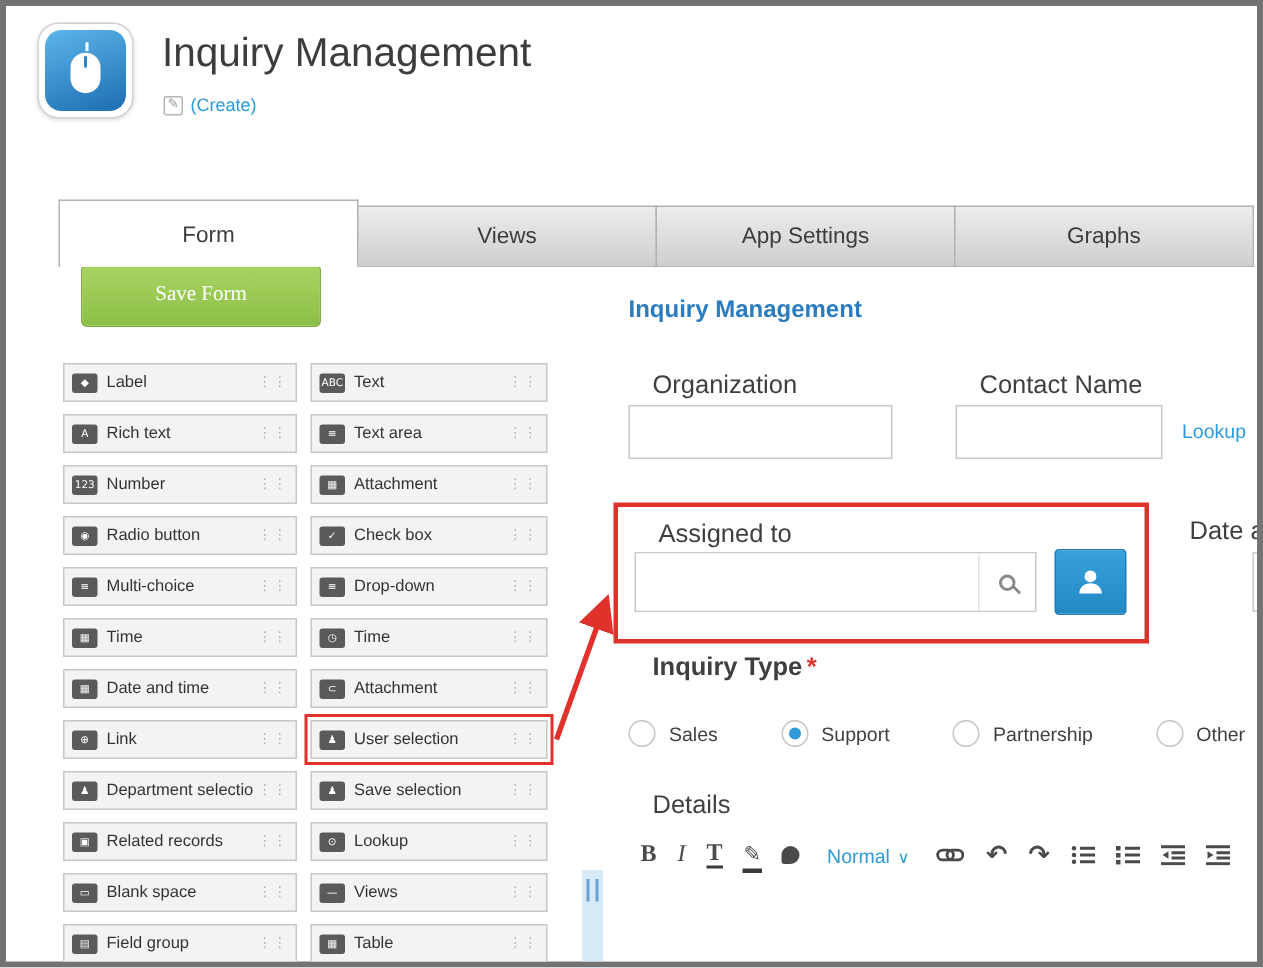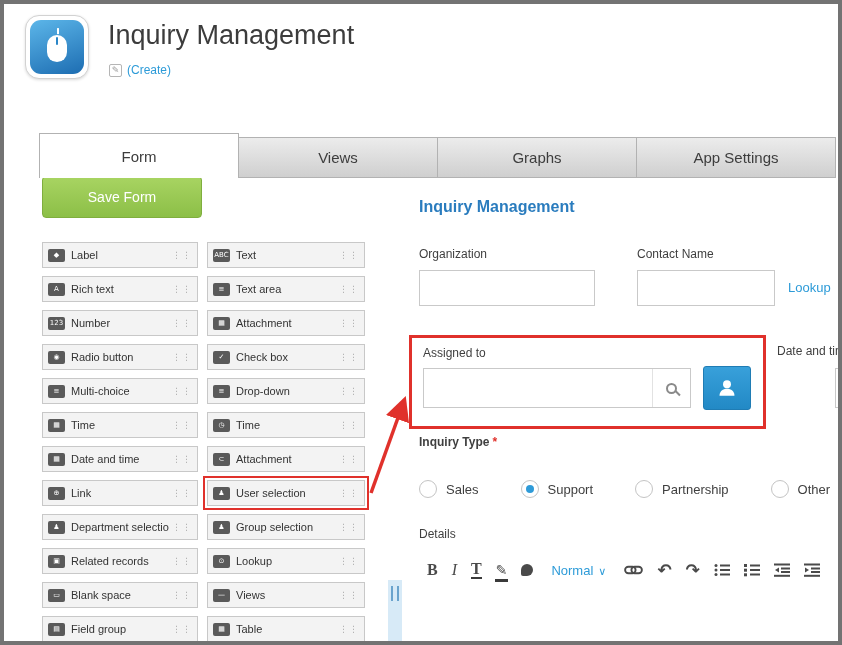--- a/index.html
+++ b/index.html
@@ -28,40 +28,40 @@
 
   
   .tabs { position:absolute; left:35px; top:129px; height:45px; display:flex; z-index:2; }
   .tab { width:200px; height:41px; margin-top:4px; display:flex; align-items:center; justify-content:center;
     font-size:15px; color:#3d3d3d; background:linear-gradient(#ececec,#cfcfcf);
     border:1px solid #b2b2b2; cursor:pointer; }
   .tab + .tab { margin-left:-1px; }
   .tab.active { margin-top:0; height:45px; background:#fff; border-bottom:none; z-index:3; }
 
   
-  .save-btn { position:absolute; left:38px; top:172px; width:160px; height:42px;
+  .save-btn { position:absolute; left:50px; top:172px; width:160px; height:42px;
     background:linear-gradient(#a8d462,#8cbf47); border:1px solid #7fae3e; border-radius:4px;
-    color:#fff; font-size:14px; font-family:Liberation Sans, sans-serif; cursor:pointer; }
+    color:#fff; font-size:14px; font-family:Liberation Serif, serif; cursor:pointer; }
   .p-col { position:absolute; width:156px; }
   #palette-col1 { left:38px; top:238px; }
   #palette-col2 { left:203px; top:238px; width:158px; }
   .p-item { height:26px; margin-bottom:8px; background:#f3f3f3; border:1px solid #c8c8c8;
     display:flex; align-items:center; padding:0 5px; cursor:grab; position:relative; }
   .p-item.hl { outline:2px solid #e0312b; outline-offset:2px; }
   .p-icon { width:17px; height:13px; background:#5a5a5a; color:#fff; border-radius:2px;
     font-size:7px; line-height:13px; text-align:center; margin-right:6px; flex:none;
     font-family:"DejaVu Sans",sans-serif; }
   .p-label { font-size:11px; color:#333; white-space:nowrap; overflow:hidden; flex:1; }
   .p-dots { color:#b0b0b0; font-size:9px; letter-spacing:1px; margin-left:3px; flex:none;
     font-family:"DejaVu Sans",sans-serif; }
 
   
   .preview { position:absolute; left:400px; top:156px; right:0; bottom:0; background:#fff; }
   .pv-title { position:absolute; left:15px; top:38px; font-size:16px; font-weight:bold; color:#2a7cbe; }
-  .f-label { position:absolute; font-size:12px; color:#3f3f3f; white-space:nowrap; }
+  .f-label { position:absolute; font-size:17px; color:#3f3f3f; white-space:nowrap;margin-left:16px; }
   .f-input { position:absolute; height:36px; background:#fff; border:1px solid #c9c9c9;
     font-size:13px; padding:0 8px; font-family:inherit; outline:none; }
   .lookup-link { position:absolute; left:384px; top:120px; font-size:13px; color:#2d9bd8; cursor:pointer; }
   .search-box { position:absolute; left:19px; top:208px; width:268px; height:40px;
     border:1px solid #c9c9c9; background:#fff; display:flex; }
   .search-input { flex:1; border:none; outline:none; font-size:13px; padding:0 8px; font-family:inherit; min-width:0; }
   .search-btn { width:38px; border-left:1px solid #e2e2e2; background:#fff; display:flex;
     align-items:center; justify-content:center; cursor:pointer; }
   .mag { width:11px; height:11px; border:2px solid #8a8a8a; border-radius:50%; position:relative; }
   .mag::after { content:""; position:absolute; width:7px; height:2px; background:#8a8a8a;
@@ -111,22 +111,22 @@
   </div>
   <h1 class="header-title">Inquiry Management</h1>
   <div class="notes">
     <span class="note-icon">✎</span>
     <a class="create-link">(Create)</a>
   </div>
 
   <nav class="tabs" id="tabs">
       <div class="tab active">Form</div>
       <div class="tab">Views</div>
+      <div class="tab">App Settings</div>
       <div class="tab">Graphs</div>
-      <div class="tab">App Settings</div>
     </nav>
 
   <button class="save-btn">Save Form</button>
   <div class="p-col" id="palette-col1">
       <div class="p-item">
         <span class="p-icon">◆</span>
         <span class="p-label">Label</span>
         <span class="p-dots">⋮⋮</span>
       </div>
       <div class="p-item">
@@ -221,21 +221,21 @@
         <span class="p-label">Attachment</span>
         <span class="p-dots">⋮⋮</span>
       </div>
       <div class="p-item hl">
         <span class="p-icon">♟</span>
         <span class="p-label">User selection</span>
         <span class="p-dots">⋮⋮</span>
       </div>
       <div class="p-item">
         <span class="p-icon">♟</span>
-        <span class="p-label">Group selection</span>
+        <span class="p-label">Save selection</span>
         <span class="p-dots">⋮⋮</span>
       </div>
       <div class="p-item">
         <span class="p-icon">⊙</span>
         <span class="p-label">Lookup</span>
         <span class="p-dots">⋮⋮</span>
       </div>
       <div class="p-item">
         <span class="p-icon">—</span>
         <span class="p-label">Views</span>

